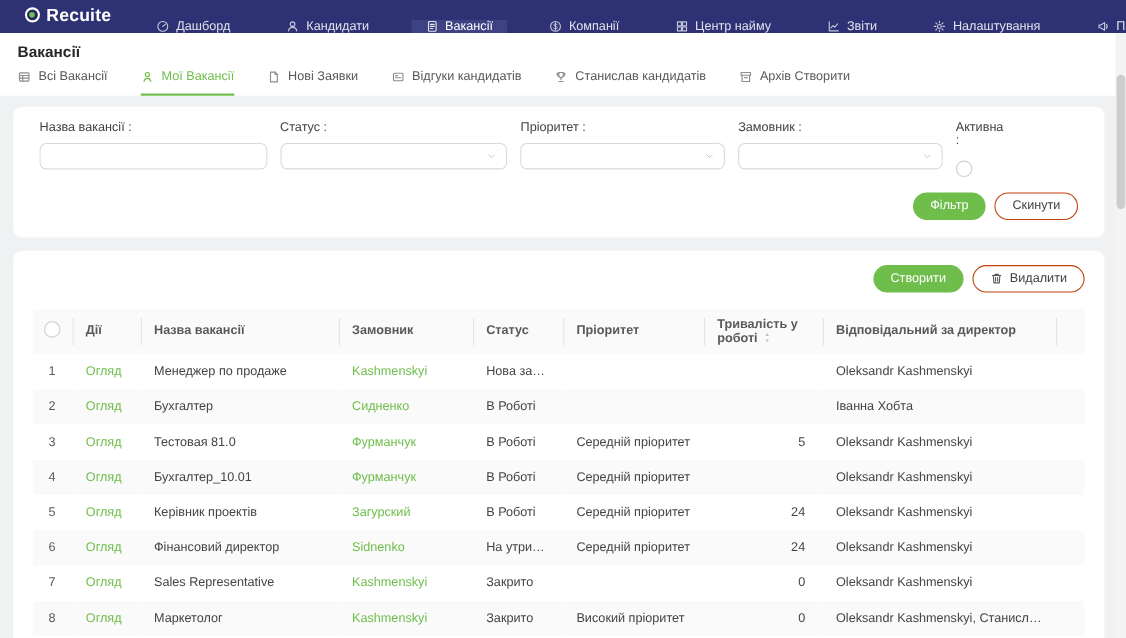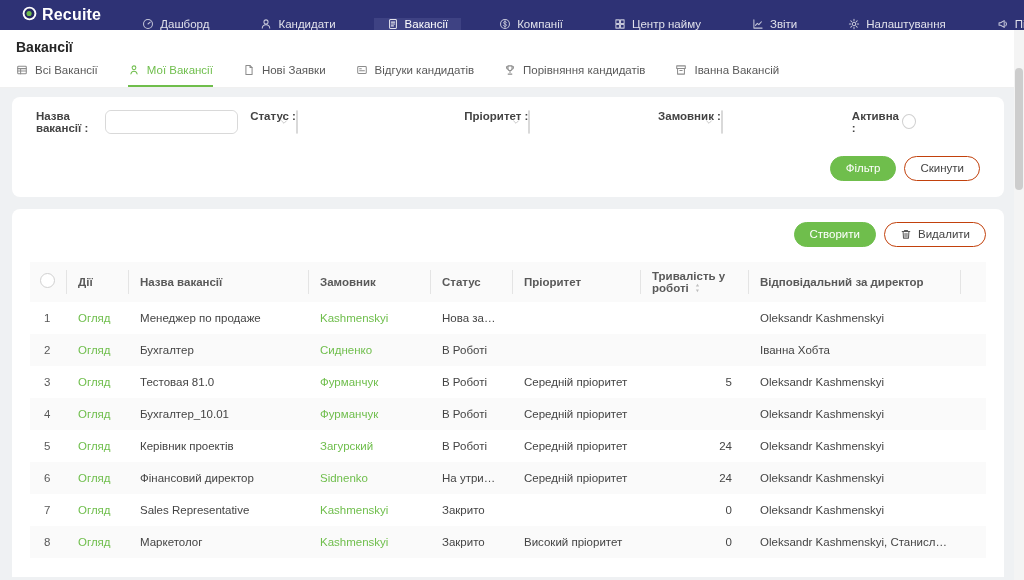--- a/index.html
+++ b/index.html
@@ -40,21 +40,21 @@
   .tabs{display:flex;gap:30px;}
   .tab{display:flex;align-items:center;gap:7px;padding-bottom:9px;color:var(--txt-soft);cursor:pointer;border-bottom:2px solid transparent;white-space:nowrap;}
   .tab .icon{width:12px;height:12px;color:#8c8c8c;}
   .tab.active{color:var(--green);border-bottom-color:var(--green);}
   .tab.active .icon{color:var(--green);}
 
   
   .card{background:#fff;border-radius:8px;margin:0 20px 0 12px;}
   .filter-card{margin-top:9px;padding:13px 24px 16px;}
   .filter-fields{display:flex;gap:12px;}
-  .f-field{display:flex;flex-direction:row;font-weight:bold;}
+  .f-field{display:flex;flex-direction:column;}
   .f-label{color:#434343;margin-bottom:8px;}
   .control{height:24px;border:1px solid #d9d9d9;border-radius:6px;background:#fff;position:relative;display:flex;align-items:center;}
   .control input{border:none;outline:none;width:100%;height:100%;padding:0 8px;font:inherit;border-radius:6px;}
   .sel-chev{position:absolute;right:8px;width:10px;height:10px;color:#bfbfbf;}
   .w218{width:218px;}.w196{width:196px;}
   .circle-checkbox{width:15px;height:15px;border:1px solid #d0d0d0;border-radius:50%;background:#fff;display:inline-block;cursor:pointer;}
   .filter-actions{display:flex;justify-content:flex-end;gap:8px;margin-top:14px;}
   .btn{font:inherit;border-radius:13px;padding:4px 15px;cursor:pointer;display:inline-flex;align-items:center;gap:6px;line-height:1.3;}
   .btn-green{background:var(--green);border:1px solid var(--green);color:#fff;}
   .btn-plain{background:#fff;border:1px solid #c2410c;color:#434343;}
@@ -239,31 +239,31 @@
           <span>Відгуки кандидатів</span>
         </div>
         <div class="tab">
           <span class="icon">
             <svg viewBox="0 0 14 14">
               <path d="M4.6 2.2h4.8v3a2.4 2.4 0 0 1-4.8 0z"></path>
               <path d="M4.6 3.2H2.8c0 1.8.8 2.8 1.9 2.9M9.4 3.2h1.8c0 1.8-.8 2.8-1.9 2.9"></path>
               <path d="M7 7.8v2M4.8 11.8h4.4"></path>
             </svg>
           </span>
-          <span>Порівняння кандидатів</span>
+          <span>Станислав кандидатів</span>
         </div>
         <div class="tab">
           <span class="icon">
             <svg viewBox="0 0 14 14">
               <rect x="2" y="2.2" width="10" height="3"></rect>
               <path d="M3 5.2v6.6h8V5.2"></path>
               <path d="M5.6 7.6h2.8"></path>
             </svg>
           </span>
-          <span>Іванна Вакансій</span>
+          <span>Архів Створити</span>
         </div>
       </div>
   </section>
 
   <section class="card filter-card">
     <div class="filter-fields">
       <div class="f-field w218">
         <span class="f-label">Назва вакансії :</span>
         <span class="control">
             <input value="" style="">

